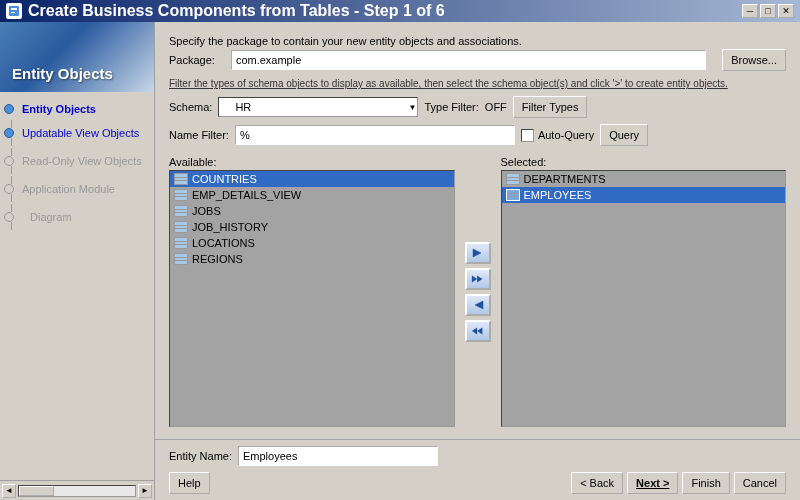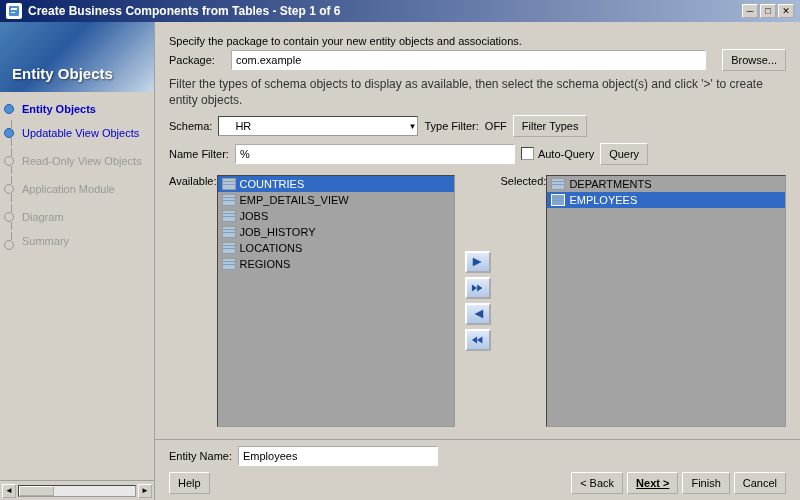--- a/index.html
+++ b/index.html
@@ -31,21 +31,21 @@
       width: 16px;
       height: 16px;
       background: #fff;
       border-radius: 2px;
       display: flex;
       align-items: center;
       justify-content: center;
       font-size: 10px;
     }
     .title-bar-text {
-      font-size: 12px;
+      font-size: 16px;
       font-weight: bold;
       color: white;
     }
     .title-bar-controls {
       display: flex;
       gap: 2px;
     }
     .title-btn {
       width: 16px;
       height: 14px;
@@ -167,24 +167,25 @@
       width: 100px;
       height: 20px;
       border: 1px inset #fff;
       background: #fff;
       padding: 2px 4px;
       font-size: 11px;
       font-family: 'Tahoma', sans-serif;
     }
 
     .filter-desc {
-      font-size: 12px;
+      font-size: 10px;
       color: #333;
       margin-bottom: 6px;
       line-height: 1.3;
+      text-decoration: underline;
     }
 
     .btn {
       height: 22px;
       border: 1px outset #fff;
       background: #d4d0c8;
       padding: 0 8px;
       font-size: 11px;
       font-family: 'Tahoma', sans-serif;
       cursor: pointer;
@@ -219,21 +220,21 @@
     .lists-area {
       display: flex;
       gap: 4px;
       flex: 1;
       margin-top: 4px;
     }
 
     .list-panel {
       flex: 1;
       display: flex;
-      flex-direction: row;
+      flex-direction: column;
     }
     .list-label {
       font-size: 11px;
       color: #000;
       margin-bottom: 2px;
     }
     .list-box {
       flex: 1;
       border: 1px inset #999;
       background: #a3a3a3;
@@ -458,37 +459,28 @@
       <div style="display:flex;gap:2px;margin-bottom:2px;">
         <div style="display:flex;flex-direction:column;align-items:center;width:10px;">
           <div class="nav-connector"></div>
           <div class="nav-bullet"></div>
           <div class="nav-connector"></div>
         </div>
         <div class="nav-item disabled">
           <span>Application Module</span>
         </div>
       </div>
-      <div style="display:flex;gap:2px;margin-bottom:2px;">
+      <div style="display:flex;gap:10px;margin-bottom:2px;">
         <div style="display:flex;flex-direction:column;align-items:center;width:10px;">
           <div class="nav-connector"></div>
           <div class="nav-bullet"></div>
           <div class="nav-connector"></div>
         </div>
         <div class="nav-item disabled">
           <span>Diagram</span>
-        </div>
-      </div>
-      <div style="display:flex;gap:2px;margin-bottom:2px;">
-        <div style="display:flex;flex-direction:column;align-items:center;width:10px;">
-          <div class="nav-connector"></div>
-          <div class="nav-bullet"></div>
-        </div>
-        <div class="nav-item disabled">
-          <span>Summary</span>
         </div>
       </div>
     </div>
     <div class="sidebar-scroll">
       <div class="scroll-arrow">◄</div>
       <div class="scroll-track">
         <div class="scroll-thumb"></div>
       </div>
       <div class="scroll-arrow">►</div>
     </div>

